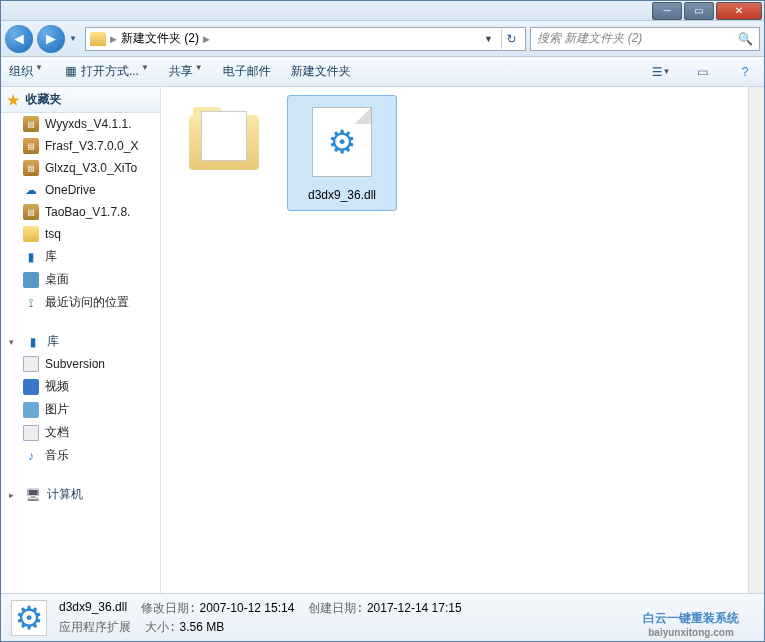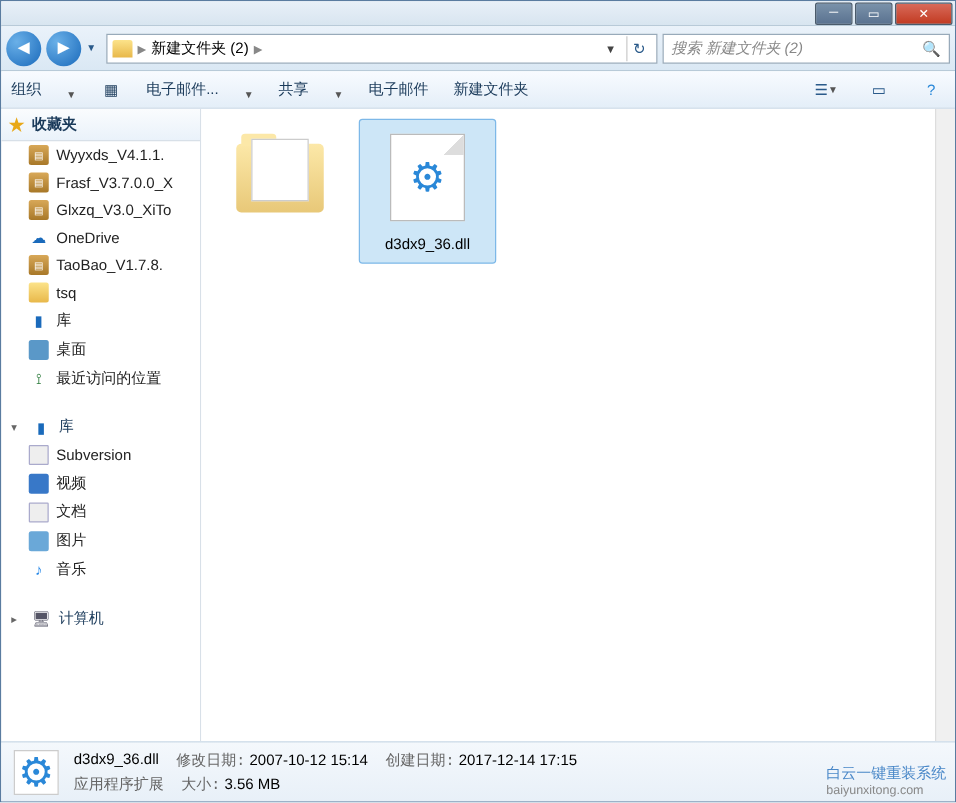--- a/index.html
+++ b/index.html
@@ -25,21 +25,21 @@
 .folder-mini { width: 16px; height: 14px; background: linear-gradient(#fce38a, #e8b84a); border-radius: 2px 2px 0 0; }
 .addr-sep { color: #888; font-size: 9px; }
 .addrspace { flex: 1; }
 .addr-drop { font-size: 9px; color: #444; padding: 0 4px; }
 .addr-refresh { width: 20px; height: 20px; display: flex; align-items: center; justify-content: center; color: #2a5a8a; border-left: 1px solid #ccc; }
 .searchbox { width: 230px; height: 24px; background: #fff; border: 1px solid #98aaba; display: flex; align-items: center; padding: 0 6px; font-size: 12px; color: #888; font-style: italic; gap: 4px; }
 .searchbox .mag { margin-left: auto; color: #2a5a8a; font-style: normal; }
 
 
 .toolbar { height: 30px; background: linear-gradient(#f8fbff, #e4eef8); border-bottom: 1px solid #c8d8e6; display: flex; align-items: center; padding: 0 8px; gap: 20px; font-size: 12px; color: #1a3a5a; }
-.tool-item { display: flex; align-items: flex-end; gap: 20px; cursor: default; }
+.tool-item { display: flex; align-items: flex-start; gap: 2px; cursor: default; }
 .tool-drop { font-size: 8px; color: #555; }
 .tool-spacer { flex: 1; }
 .tool-icon { width: 22px; height: 22px; display: flex; align-items: center; justify-content: center; color: #2a5a8a; }
 
 
 .main { flex: 1; display: flex; overflow: hidden; }
 
 
 .sidebar { width: 160px; background: #fff; border-right: 1px solid #d8e0e8; overflow-y: auto; font-size: 12px; }
 .side-header { background: linear-gradient(#fafcfe, #eaf2fa); padding: 4px 6px; display: flex; align-items: center; gap: 6px; color: #1a3a5a; font-weight: bold; border-bottom: 1px solid #d8e0e8; }
@@ -78,21 +78,21 @@
 .tile-label { line-height: 1.3; word-break: break-all; }
 
 
 .statusbar { height: 48px; background: linear-gradient(#f4f8fc, #e8f0f8); border-top: 1px solid #c8d8e6; display: flex; align-items: center; padding: 4px 10px; font-size: 12px; gap: 12px; }
 .status-icon { width: 36px; height: 36px; background: #fff; border: 1px solid #ccc; display: flex; align-items: center; justify-content: center; color: #2a88d8; font-size: 18px; }
 .status-text { display: flex; flex-direction: column; gap: 2px; }
 .status-row { display: flex; gap: 14px; }
 .status-label { color: #666; font-family: Liberation Mono, monospace; }
 .status-title { color: #000; }
 
-.watermark { position: absolute; right: 8px; bottom: 4px; font-size: 12px; color: #4a88c8; text-align: left; }
+.watermark { position: absolute; right: 26px; bottom: 4px; font-size: 12px; color: #4a88c8; text-align: center; font-weight: bold; }
 .watermark .t1 { font-size: 12px; }
 .watermark .t2 { font-size: 10px; color: #888; }
 
 .scrollhint { width: 16px; background: #f0f0f0; border-left: 1px solid #ddd; }
 </style>
 </head>
 <body>
 
 <div class="window">
 
@@ -123,21 +123,21 @@
     </div>
   </div>
 
   <div class="toolbar">
     <div class="tool-item">
       <span>组织</span>
         <span class="tool-drop">▼</span>
     </div>
     <div class="tool-item">
       <span class="ic">▦</span>
-      <span>电子邮件...</span>
+      <span>打开方式...</span>
         <span class="tool-drop">▼</span>
     </div>
     <div class="tool-item">
       <span>共享</span>
         <span class="tool-drop">▼</span>
     </div>
     <div class="tool-item">
       <span>电子邮件</span>
     </div>
     <div class="tool-item">
@@ -202,26 +202,26 @@
       <div id="lib-list">
           <div class="side-item">
             <span class="ic ic-doc"></span>
             <span>Subversion</span>
           </div>
           <div class="side-item">
             <span class="ic ic-vid"></span>
             <span>视频</span>
           </div>
           <div class="side-item">
+            <span class="ic ic-pic"></span>
+            <span>图片</span>
+          </div>
+          <div class="side-item">
             <span class="ic ic-doc"></span>
             <span>文档</span>
-          </div>
-          <div class="side-item">
-            <span class="ic ic-pic"></span>
-            <span>图片</span>
           </div>
           <div class="side-item">
             <span class="ic ic-mus">♪</span>
             <span>音乐</span>
           </div>
         </div>
       <div class="side-gap"></div>
       <div class="side-group">
         <span class="tri">▸</span>
         <span class="ic ic-comp">🖥</span>

